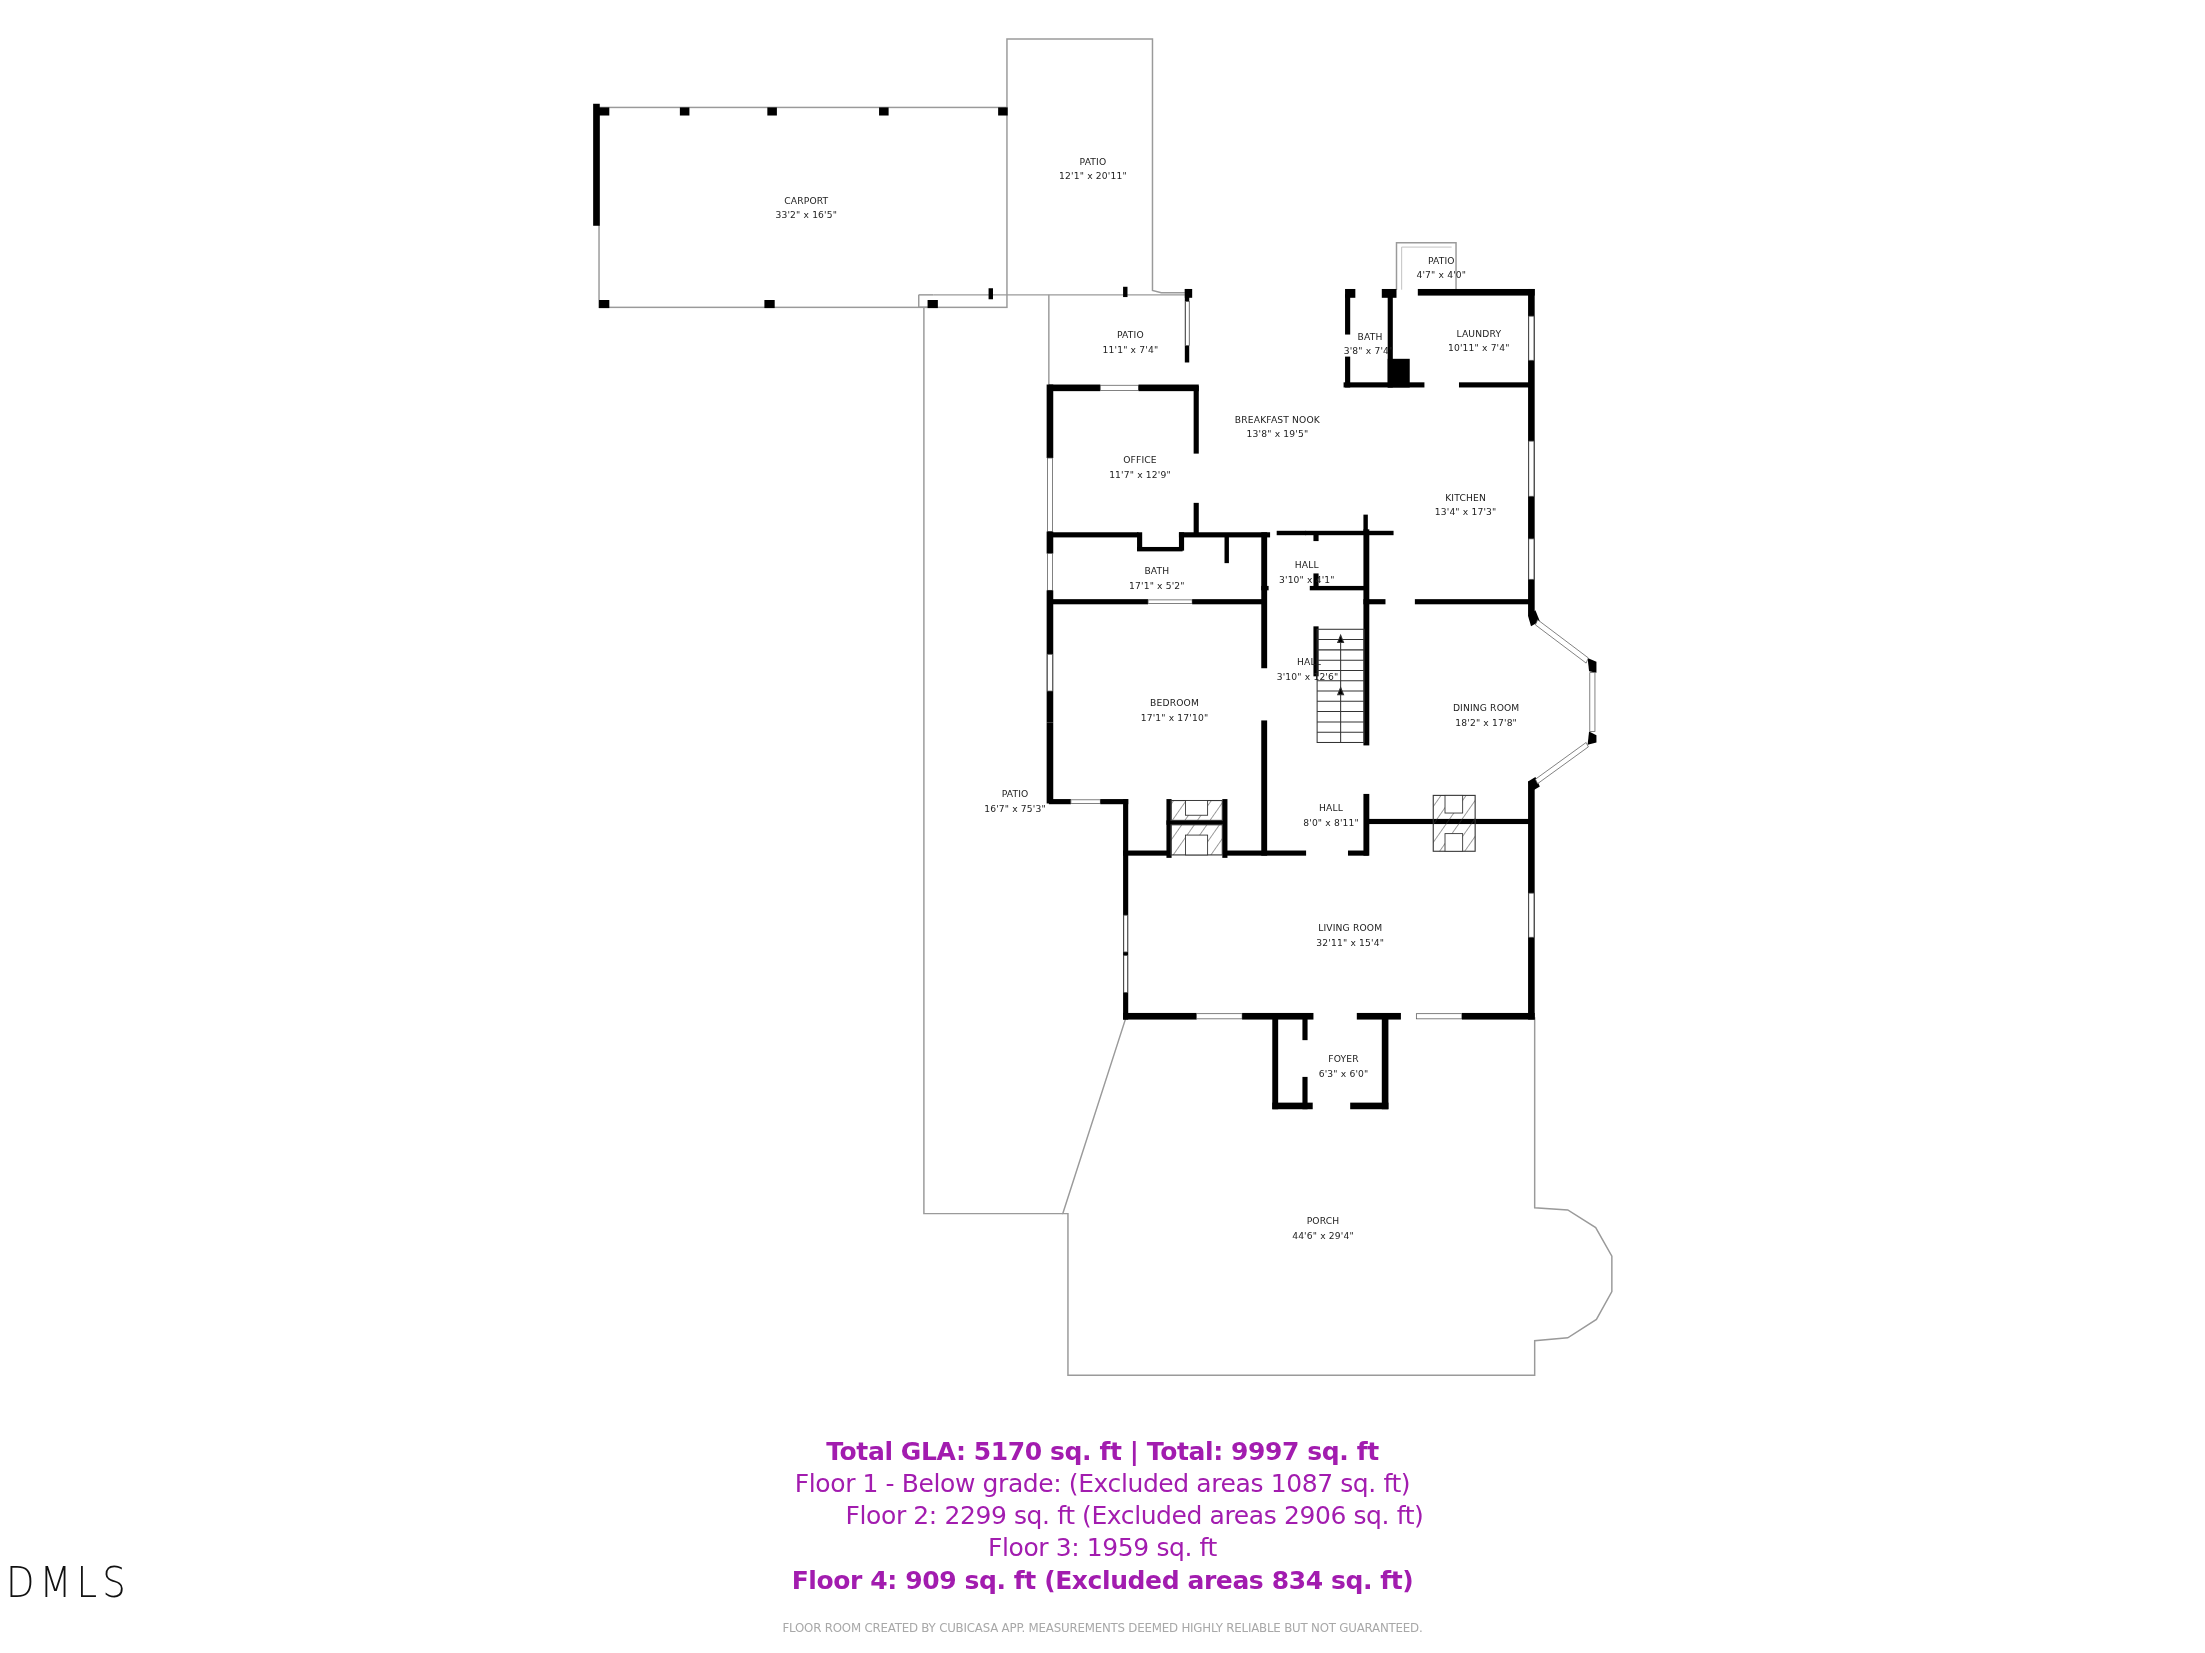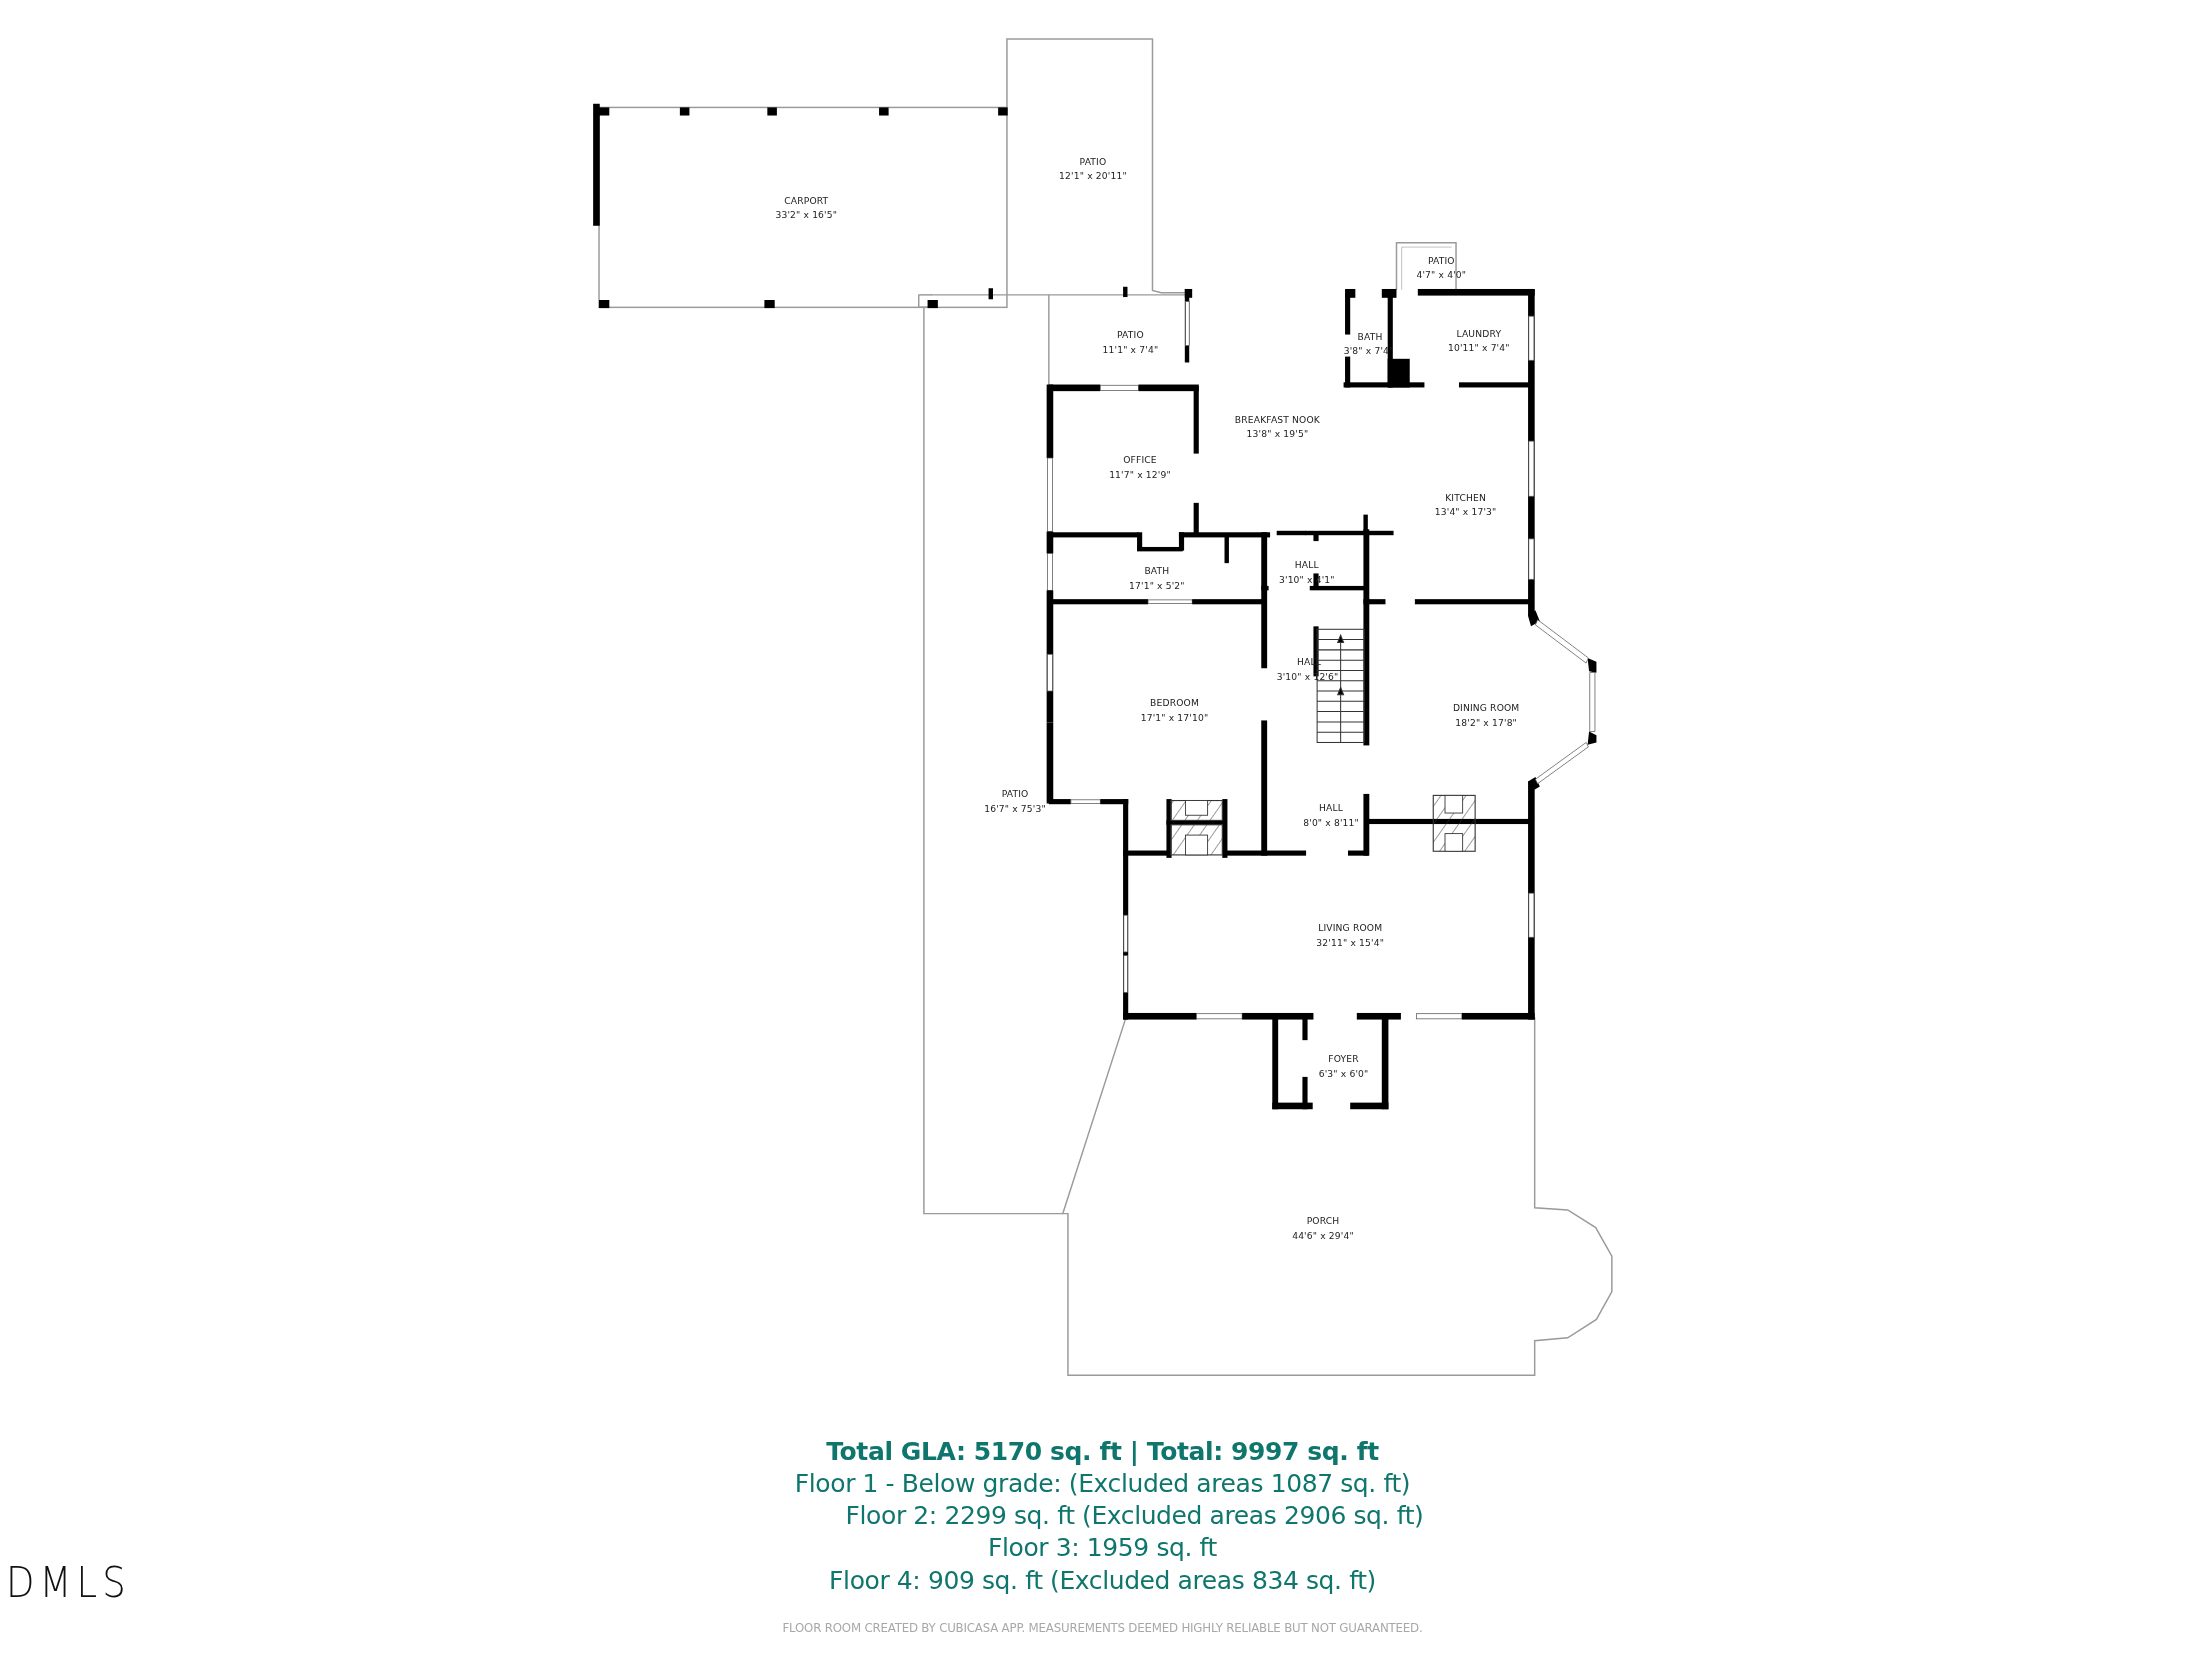--- a/index.html
+++ b/index.html
@@ -4,21 +4,21 @@
 <style>
   html, body { margin: 0; padding: 0; background: #ffffff; }
   body { width: 2205px; height: 1654px; position: relative; overflow: hidden; font-family: "DejaVu Sans", "Liberation Sans", sans-serif; }
   #plan { position: absolute; left: 0; top: 0; width: 2205px; height: 1654px; }
   .room-label { font-family: "DejaVu Sans", sans-serif; font-size: 12.5px; fill: #222; text-anchor: middle; letter-spacing: 0.2px; }
   .outline { fill: none; stroke: #9a9a9a; stroke-width: 2; }
   .wall { fill: #000; }
   .win { fill: #fff; stroke: #555; stroke-width: 1; }
   .hatch { fill: url(#hatchPat); stroke: #333; stroke-width: 1.5; }
   .stair { fill: none; stroke: #333; stroke-width: 1.4; }
-  .summary-line { position: absolute; left: 0; width: 2205px; text-align: center; font-family: "DejaVu Sans", sans-serif; color: #0f766e; font-size: 25px; letter-spacing: -0.4px; }
+  .summary-line { position: absolute; left: 0; width: 2205px; text-align: center; font-family: "DejaVu Sans", sans-serif; color: #a21caf; font-size: 25px; letter-spacing: -0.4px; }
   .disclaimer { position: absolute; left: 0; width: 2205px; top: 1621px; text-align: center; color: #a8a8a8; font-size: 11.8px; font-family: "DejaVu Sans", sans-serif; letter-spacing: -0.2px; }
   .logo { position: absolute; left: 5.9px; top: 1557px; font-family: "DejaVu Sans", sans-serif; font-weight: 200; font-size: 43px; color: #111; letter-spacing: 5.9px; -webkit-text-stroke: 0px; font-stretch: condensed; transform: scaleX(0.86); transform-origin: left top; }
 </style>
 </head>
 <body>
 
 <svg id="plan" viewBox="0 0 3000 2250" xmlns="http://www.w3.org/2000/svg">
   <defs>
     <pattern id="hatchPat" patternUnits="userSpaceOnUse" width="14" height="14" patternTransform="rotate(35)">
       <line x1="0" y1="0" x2="0" y2="14" stroke="#333" stroke-width="1.3"></line>
@@ -268,16 +268,16 @@
       <text class="room-label" x="1800" y="1665">PORCH</text>
       <text class="room-label" x="1800" y="1685">44'6" x 29'4"</text>
     </g>
   </g>
 </svg>
 
 <div class="summary-line" style="top:1437px;font-weight:bold;">Total GLA: 5170 sq. ft | Total: 9997 sq. ft</div>
 <div class="summary-line" style="top:1469px;">Floor 1 - Below grade: (Excluded areas 1087 sq. ft)</div>
 <div class="summary-line" style="top:1501px;margin-left:32px;">Floor 2: 2299 sq. ft (Excluded areas 2906 sq. ft)</div>
 <div class="summary-line" style="top:1533px;">Floor 3: 1959 sq. ft</div>
-<div class="summary-line" style="top:1566px;">Floor 4: 909 sq. ft (Excluded areas 834 sq. ft)</div>
+<div class="summary-line" style="top:1566px;font-weight:bold;">Floor 4: 909 sq. ft (Excluded areas 834 sq. ft)</div>
 <div class="disclaimer">FLOOR ROOM CREATED BY CUBICASA APP. MEASUREMENTS DEEMED HIGHLY RELIABLE BUT NOT GUARANTEED.</div>
 <div class="logo">DMLS</div>
 
 
 </body></html>

